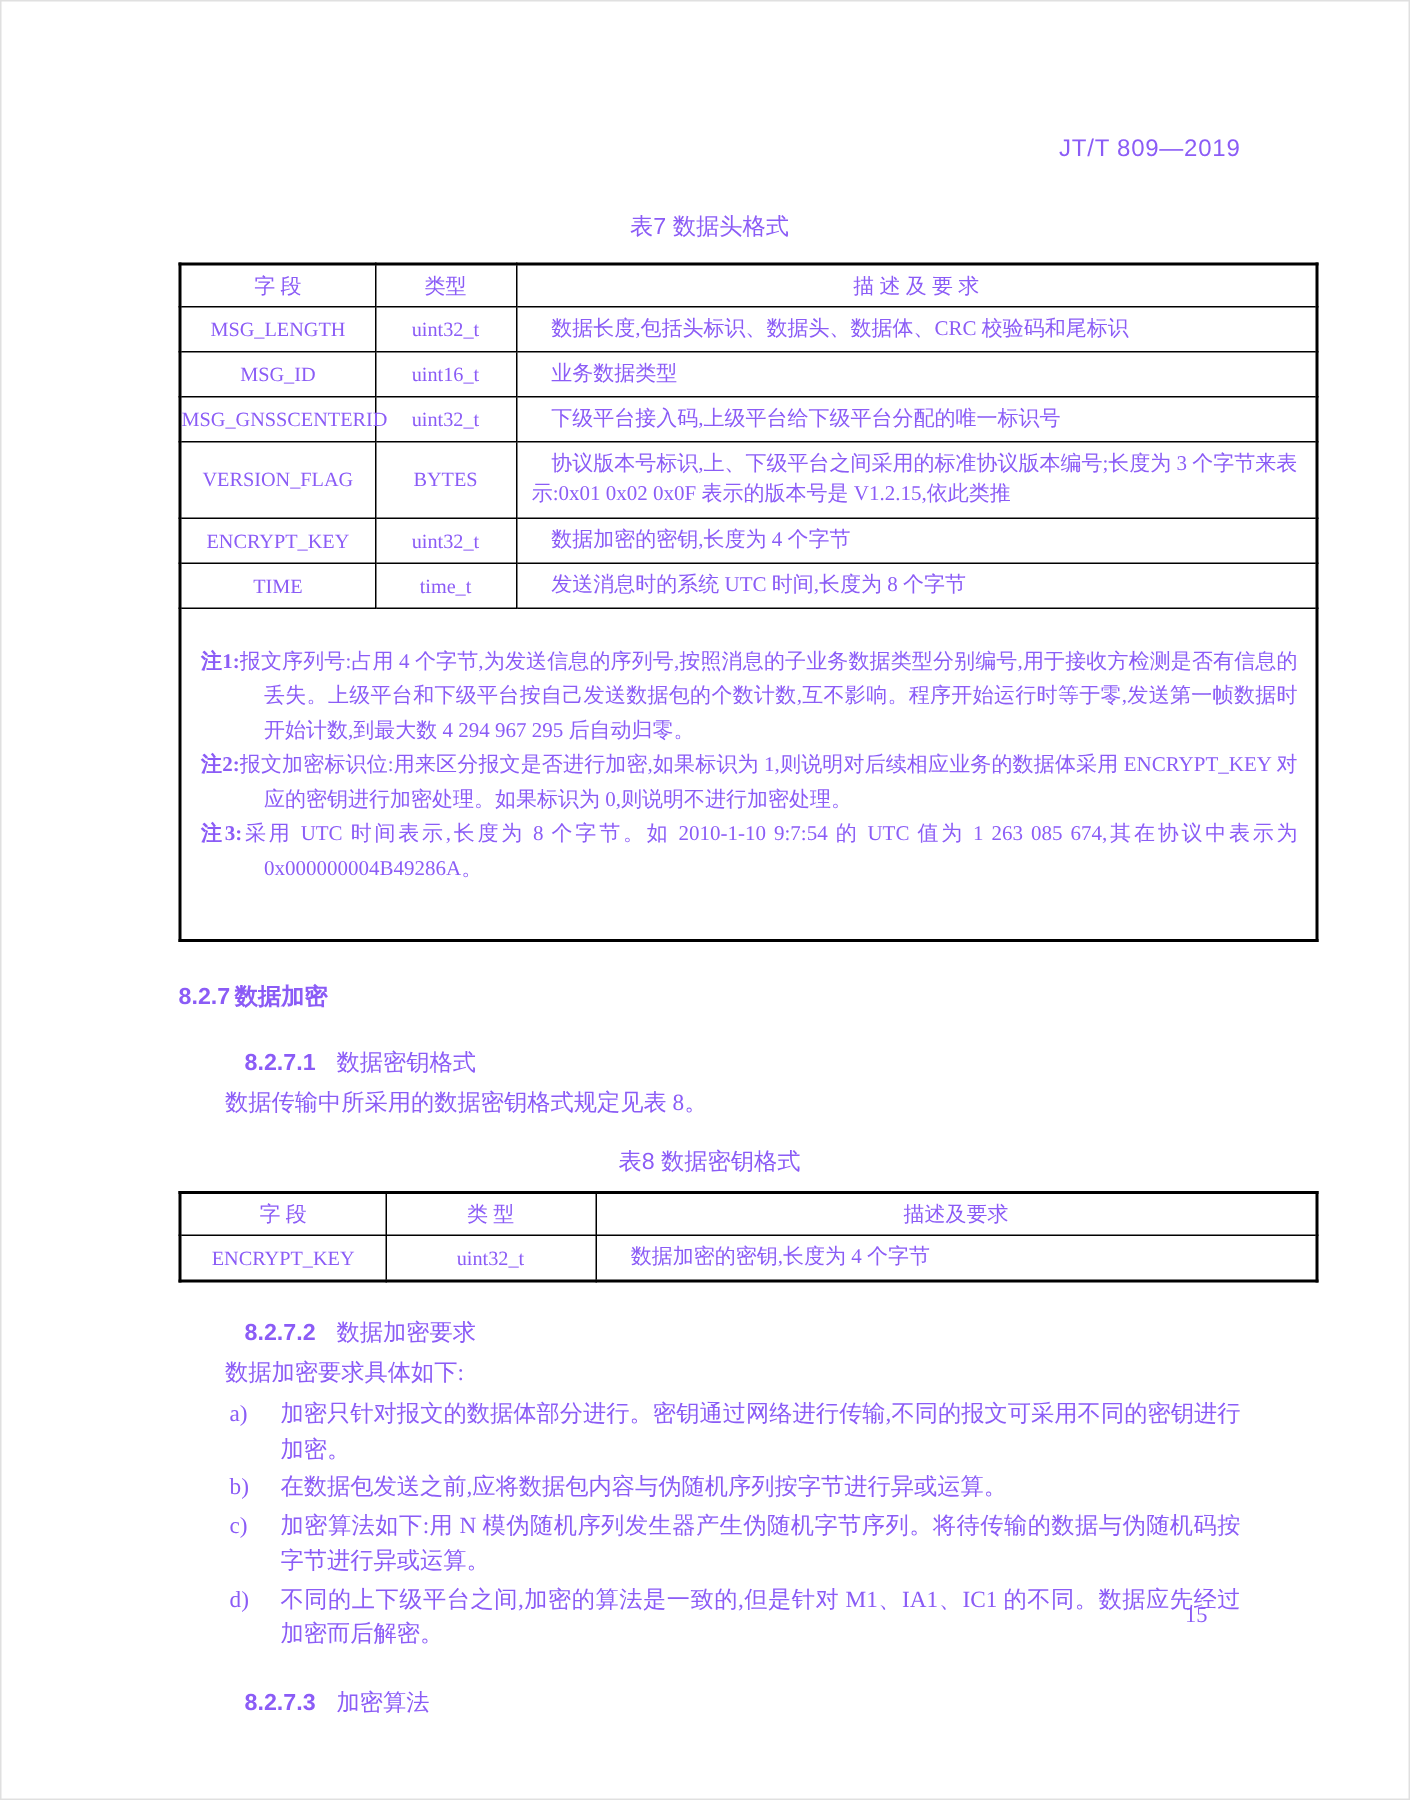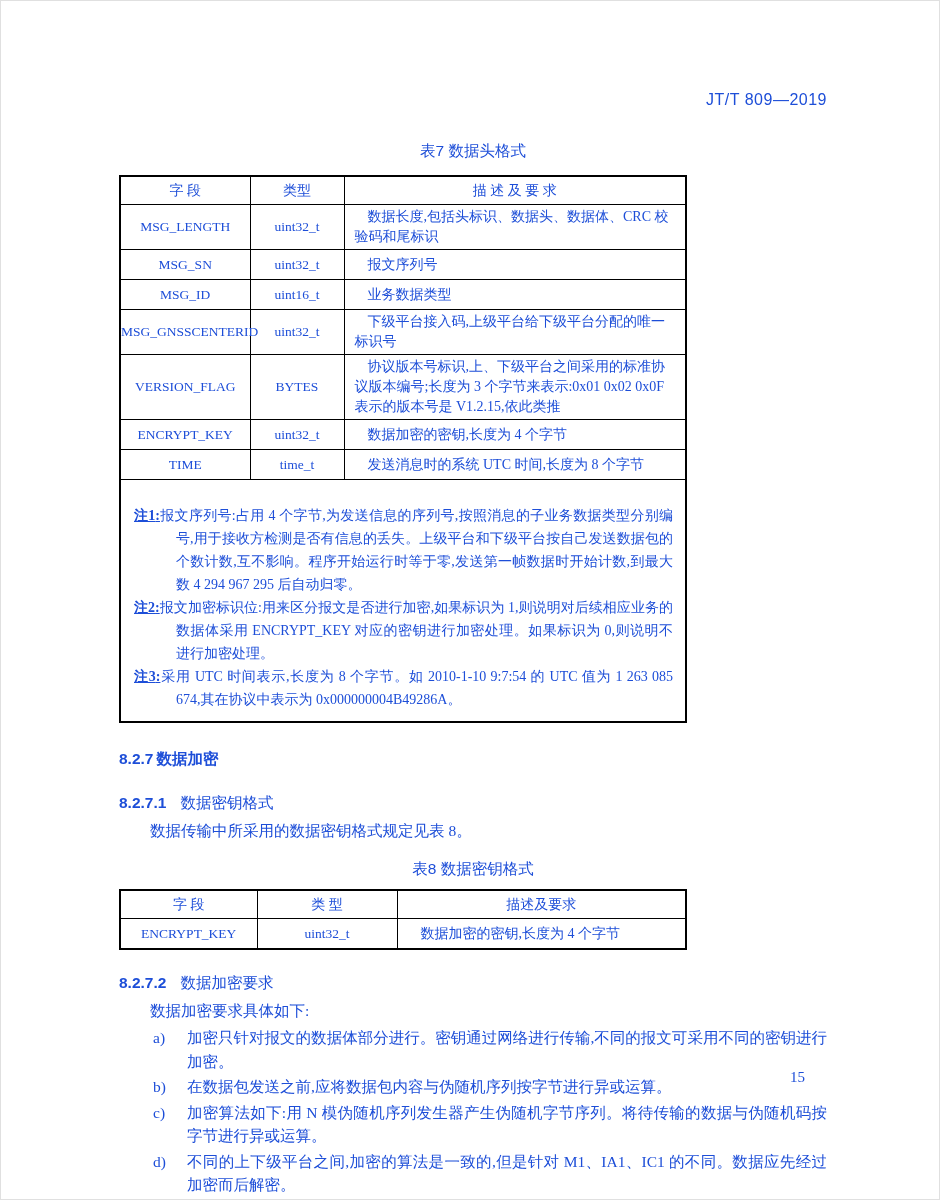--- a/index.html
+++ b/index.html
@@ -3,21 +3,21 @@
 <meta charset="utf-8">
 <style>
   html,body { margin:0; padding:0; background:#ffffff; }
   .page {
     position:relative;
     width:940px; height:1200px;
     background:#ffffff;
     box-sizing:border-box;
     border:1px solid #e0e0e0;
     font-family:"Liberation Serif", serif;
-    color:#1d4ed8;
+    color:#8b5cf6;
     overflow:hidden;
   }
   .content { position:absolute; left:118px; top:0; width:708px; }
 
   .std-num {
     margin-top:90px;
     text-align:right;
     font-family:"Liberation Sans", sans-serif;
     font-size:16px;
     letter-spacing:0.5px;
@@ -27,21 +27,21 @@
     text-align:center;
     font-family:"Liberation Sans", sans-serif;
     font-weight:normal;
     font-size:15.5px;
   }
   .tt7 { margin-top:32px; }
   .tt8 { margin-top:16px; }
 
   table {
     border-collapse:collapse;
-    width:568px;
+    width:760px;
     table-layout:fixed;
     font-size:14px;
     padding-left:10px;
   }
   .t7 { margin-top:13px; }
   .t8 { margin-top:9px; }
   th, td { border:1px solid #000; padding:0; }
   table { border:2px solid #000; }
   th {
     font-weight:normal;
@@ -64,31 +64,32 @@
     padding:24px 12px 10px 13px;
     text-indent:0;
   }
   .note {
     font-size:14px;
     line-height:23px;
     padding-left:42px;
     text-indent:-42px;
     text-align:justify;
   }
-  .note b { font-weight:bold;text-decoration:underline; }
+  .note b { font-weight:bold; }
 
   .h1 {
     margin-top:26px;
     font-family:"Liberation Sans", sans-serif;
     font-weight:bold;
     font-size:15.5px;
   }
   .h2 {
     margin-top:23px;
     font-size:15.5px;
+    margin-left:44px;
   }
   .h2 .clause-num {
     font-family:"Liberation Sans", sans-serif;
     font-weight:bold;
     margin-right:14px;
   }
   .h1 .clause-num { margin-right:3px; }
 
   .para {
     margin-top:5px;
@@ -135,25 +136,20 @@
         <th>字    段</th>
         <th>类型</th>
         <th>描 述 及 要 求</th>
       </tr>
       <tr class="r-single">
         <td class="c-field">MSG_LENGTH</td>
         <td class="c-type">uint32_t</td>
         <td class="c-desc">数据长度,包括头标识、数据头、数据体、CRC 校验码和尾标识</td>
       </tr>
       <tr class="r-single">
-        <td class="c-field">MSG_SN</td>
-        <td class="c-type">uint32_t</td>
-        <td class="c-desc">报文序列号</td>
-      </tr>
-      <tr class="r-single">
         <td class="c-field">MSG_ID</td>
         <td class="c-type">uint16_t</td>
         <td class="c-desc">业务数据类型</td>
       </tr>
       <tr class="r-single">
         <td class="c-field">MSG_GNSSCENTERID</td>
         <td class="c-type">uint32_t</td>
         <td class="c-desc">下级平台接入码,上级平台给下级平台分配的唯一标识号</td>
       </tr>
       <tr class="r-double">

